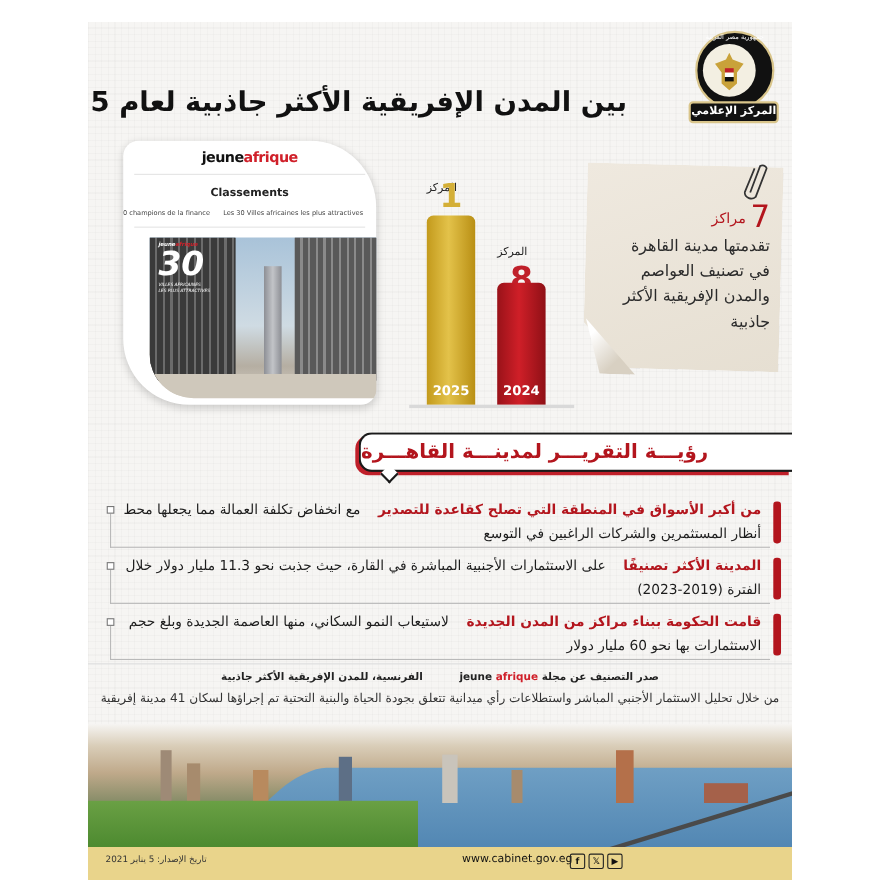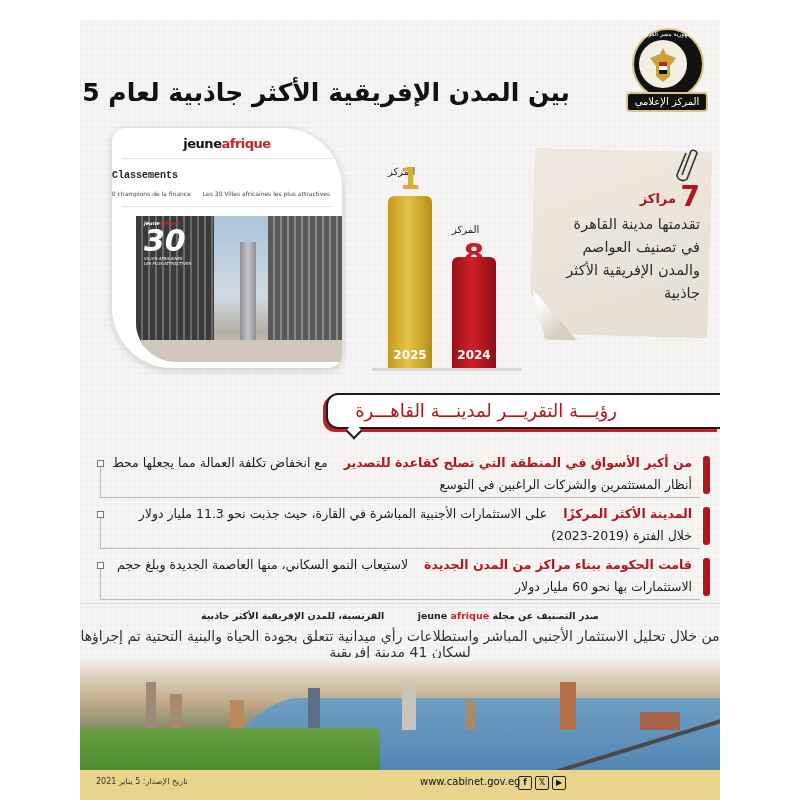--- a/index.html
+++ b/index.html
@@ -32,43 +32,43 @@
     border-radius: 50%; background: #111; border: 2px solid #d9c58b;
   }
   .logo .inner {
     position: absolute; left: 17px; top: 12px; width: 48px; height: 48px;
     border-radius: 50%; background: #f3efe2;
   }
   .logo .eagle { position: absolute; left: 26px; top: 18px; width: 30px; height: 38px; }
   .logo .ribbon {
     position: absolute; left: 4px; top: 64px; width: 82px; height: 20px;
     background: #111; border: 2px solid #d9c58b; border-radius: 4px;
-    color: #fff; font-size: 10px; font-weight: normal; text-align: center; line-height: 16px; direction: rtl;
+    color: #fff; font-size: 10px; font-weight: bold; text-align: center; line-height: 16px; direction: rtl;
   }
   .logo .ring-top {
     position: absolute; left: 10px; top: 2px; width: 72px; font-size: 6px; color: #fff;
     text-align: center; direction: rtl;
   }
 
   
   .ja-card {
     position: absolute; left: 32px; top: 108px; width: 230px; height: 240px;
     background: #fff; border-radius: 14px 60px 14px 60px;
     box-shadow: 0 2px 8px rgba(0,0,0,0.18); overflow: hidden;
   }
   .ja-logo {
     position: absolute; top: 8px; left: 0; width: 100%; text-align: center;
     font-size: 13px; font-weight: bold; letter-spacing: -0.5px;
   }
   .ja-logo .j { color: #111; }
   .ja-logo .a { color: #d0202a; }
   .ja-divider { position: absolute; top: 30px; left: 10px; right: 10px; height: 1px; background: #e4e4e4; }
   .ja-heading {
-    position: absolute; top: 42px; left: 0; width: 100%; text-align: left;
-    font-size: 10px; font-weight: bold; color: #222; font-family: Liberation Mono, monospace;
+    position: absolute; top: 42px; left: 0; width: 100%; text-align: center;
+    font-size: 10px; font-weight: bold; color: #222;
   }
   .ja-links {
     position: absolute; top: 62px; left: -4px; white-space: nowrap;
     font-size: 6px; color: #444; display: flex; gap: 12px;
   }
   .ja-divider2 { position: absolute; top: 78px; left: 10px; right: 10px; height: 1px; background: #e4e4e4; }
   .ja-photo {
     position: absolute; left: 24px; top: 88px; width: 222px; height: 146px;
     background: linear-gradient(180deg, #a9c3d9 0%, #cfdbe3 55%, #b5aea2 80%, #d6d0c6 100%);
     overflow: hidden; border-radius: 0 0 12px 40px; font-style: italic;
@@ -109,39 +109,39 @@
     background: linear-gradient(135deg, #ffffff 20%, #d8d0c2 70%);
     transform: rotate(1.5deg);
     clip-path: polygon(0 0, 100% 100%, 30% 100%);
     box-shadow: 1px 1px 3px rgba(0,0,0,0.2);
   }
   .clip { position: absolute; left: 596px; top: 125px; width: 22px; height: 40px; }
   .note-text {
     position: absolute; left: 470px; top: 160px; width: 150px; direction: rtl; text-align: right;
     color: #222;
   }
-  .note-title { font-size: 13px; font-weight: bold; color: #b3151d; }
+  .note-title { font-size: 13px; font-weight: normal; color: #b3151d; }
   .note-title .n { font-size: 28px; vertical-align: -3px; }
   .note-body { font-size: 14.5px; line-height: 23px; color: #2b2b2b; }
 
   
   .sec-head {
     position: absolute; left: 246px; top: 373px; width: 394px; height: 36px;
     border: 2px solid #1a1a1a; border-right: none; border-radius: 12px 0 0 12px;
     background: #fff;
     box-shadow: -3px 3px 0 #c0202a;
   }
   .sec-head-tail {
     position: absolute; left: 268px; top: 405px; width: 12px; height: 12px;
     background: #fff; border-right: 2px solid #1a1a1a; border-bottom: 2px solid #1a1a1a;
     transform: rotate(45deg);
   }
   .sec-head-text {
     position: absolute; left: 246px; top: 380px; width: 320px; text-align: center; direction: rtl;
-    font-size: 18px; font-weight: normal; color: #b3151d;
+    font-size: 18px; font-weight: bold; color: #b3151d;
   }
 
   
   .bullets { position: absolute; left: 16px; top: 430px; width: 620px; }
   .bullet { position: relative; height: 48px; margin-bottom: 3px; }
   .bullet .marker {
     position: absolute; right: 6px; top: 6px; width: 7px; height: 38px;
     background: #b3151d; border-radius: 3px;
   }
   .bullet .text {
@@ -161,21 +161,21 @@
   
   .source-divider { position: absolute; left: 0; top: 583px; width: 640px; height: 1px; background: #ddd; }
   .source-1 {
     position: absolute; left: 0; top: 590px; width: 640px; text-align: center; direction: rtl;
     font-size: 9.5px; font-weight: bold; color: #222;
   }
   .source-1 .ja { font-weight: bold; direction: ltr; unicode-bidi: embed; padding-left: 30px; }
   .source-1 .ja .a { color: #d0202a; }
   .source-2 {
     position: absolute; left: 0; top: 608px; width: 640px; text-align: center; direction: rtl;
-    font-size: 14px; color: #333;
+    font-size: 11px; color: #333;
   }
 
   
   .skyline {
     position: absolute; left: 0; top: 638px; width: 640px; height: 112px;
     background: linear-gradient(180deg, #f6f5f3 0%, #d9cdb8 18%, #bfa98a 40%, #8a8e6a 62%, #5f8c3e 78%, #3e7a2e 100%);
     overflow: hidden;
   }
   .river {
     position: absolute; left: 130px; top: 40px; width: 600px; height: 120px;
@@ -280,21 +280,21 @@
     <div class="bullet">
       <div class="connector"></div>
       <div class="dot"></div>
       <div class="marker"></div>
       <div class="text"><span class="hl">من أكبر الأسواق في المنطقة التي تصلح كقاعدة للتصدير</span><span> مع انخفاض تكلفة العمالة مما يجعلها محط أنظار المستثمرين والشركات الراغبين في التوسع</span></div>
     </div>
     <div class="bullet">
       <div class="connector"></div>
       <div class="dot"></div>
       <div class="marker"></div>
-      <div class="text"><span class="hl">المدينة الأكثر المركزًا</span><span> على الاستثمارات الأجنبية المباشرة في القارة، حيث جذبت نحو 11.3 مليار دولار خلال الفترة (2019-2023)</span></div>
+      <div class="text"><span class="hl">المدينة الأكثر تصنيفًا</span><span> على الاستثمارات الأجنبية المباشرة في القارة، حيث جذبت نحو 11.3 مليار دولار خلال الفترة (2019-2023)</span></div>
     </div>
     <div class="bullet">
       <div class="connector"></div>
       <div class="dot"></div>
       <div class="marker"></div>
       <div class="text"><span class="hl">قامت الحكومة ببناء مراكز من المدن الجديدة</span><span> لاستيعاب النمو السكاني، منها العاصمة الجديدة وبلغ حجم الاستثمارات بها نحو 60 مليار دولار</span></div>
     </div>
   </div>
 
   <div class="source-divider"></div>

